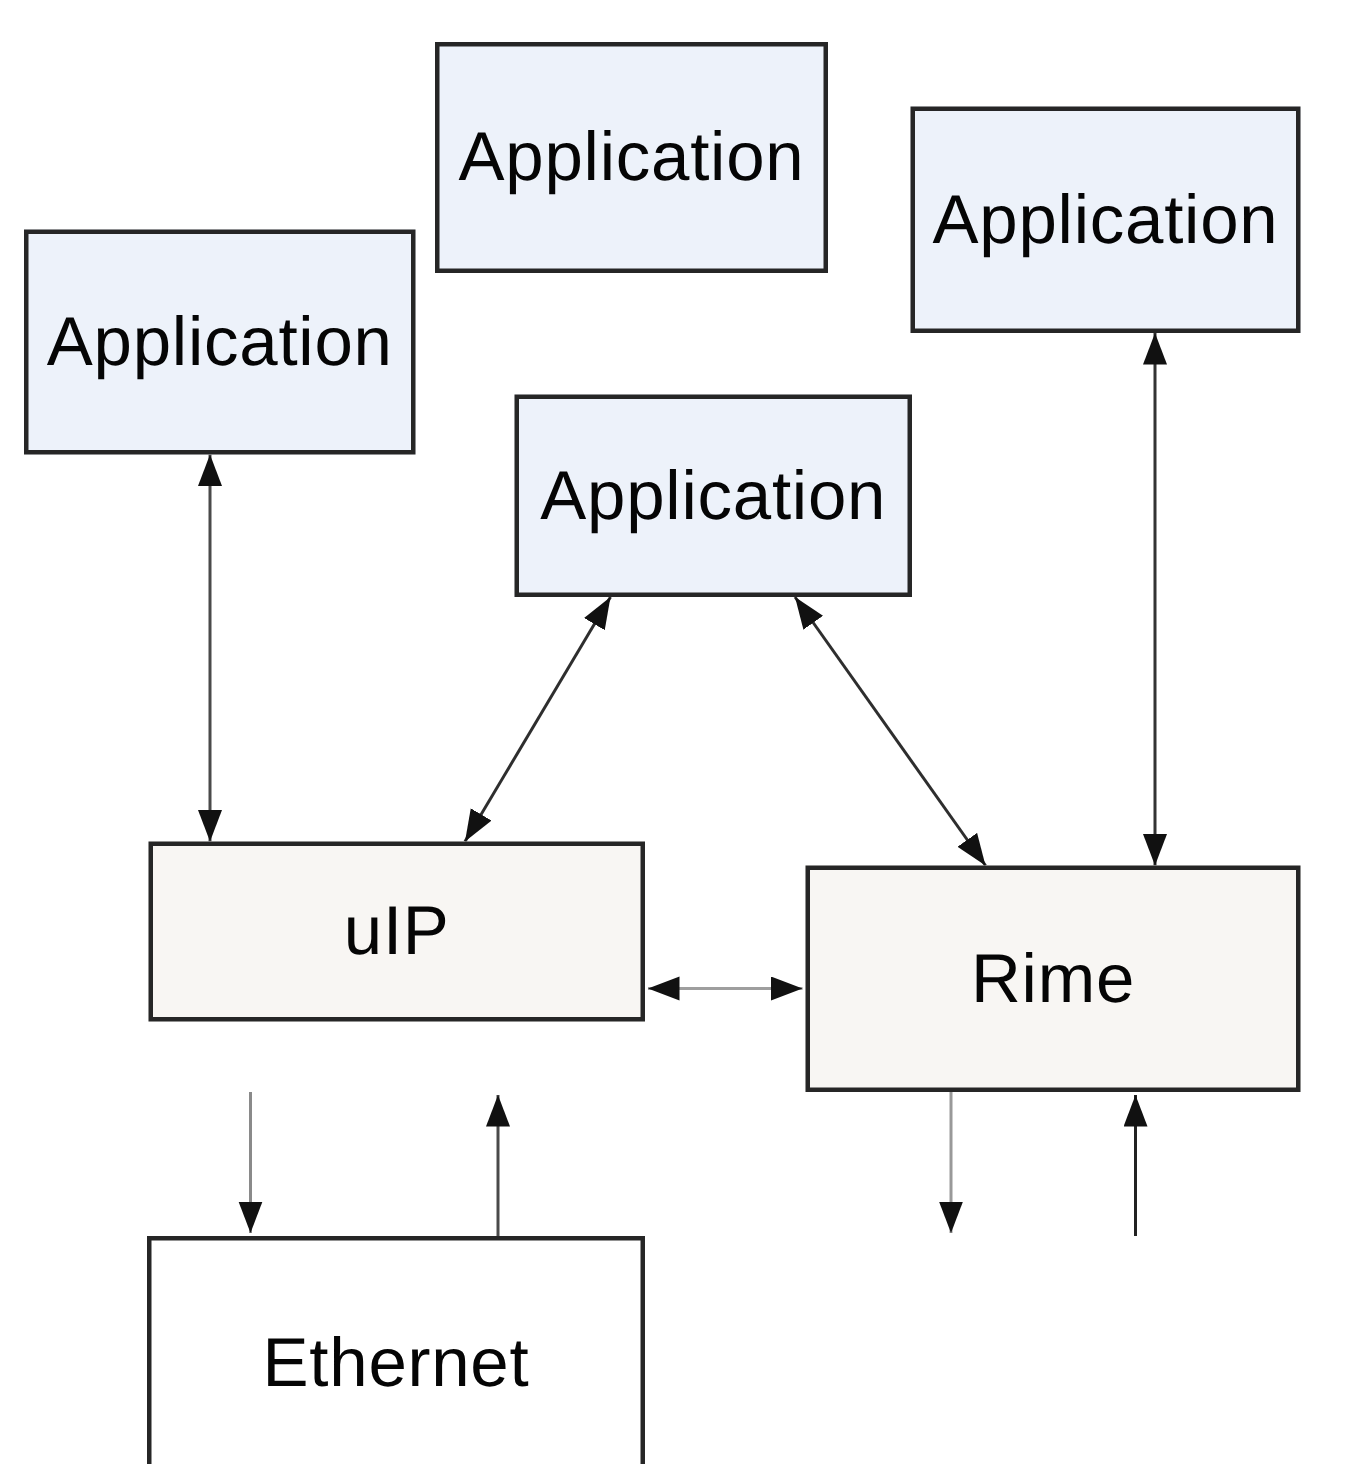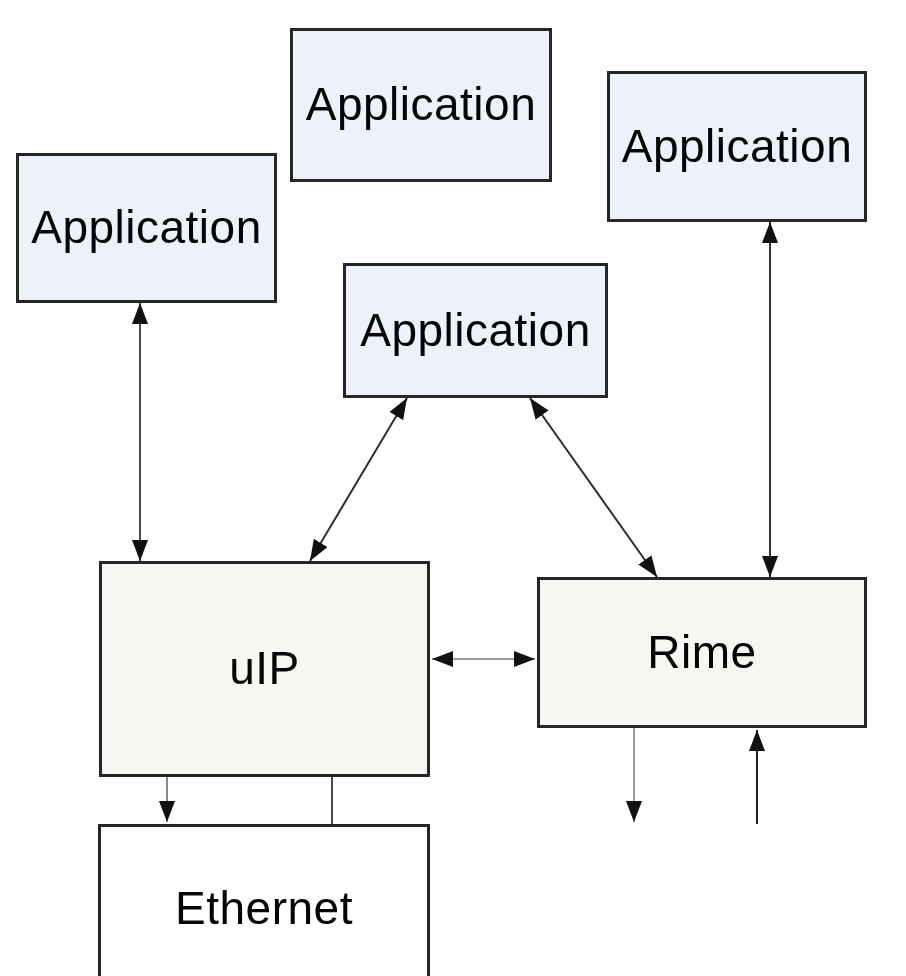--- a/index.html
+++ b/index.html
@@ -67,21 +67,21 @@
   </div>
   <div class="node" style="left: 290px; top: 28px; width: 262px; height: 154px; background: rgb(237, 242, 250); border-color: rgb(38, 38, 38);">
     <span class="label">Application</span>
   </div>
   <div class="node" style="left: 607px; top: 71px; width: 260px; height: 151px; background: rgb(237, 242, 250); border-color: rgb(38, 38, 38);">
     <span class="label">Application</span>
   </div>
   <div class="node" style="left: 343px; top: 263px; width: 265px; height: 135px; background: rgb(237, 242, 250); border-color: rgb(38, 38, 38);">
     <span class="label">Application</span>
   </div>
-  <div class="node" style="left: 99px; top: 561px; width: 331px; height: 216px; background: rgb(248, 246, 243); border-color: rgb(38, 38, 38);">
+  <div class="node" style="left: 99px; top: 561px; width: 331px; height: 120px; background: rgb(248, 246, 243); border-color: rgb(38, 38, 38);">
     <span class="label">uIP</span>
   </div>
   <div class="node" style="left: 537px; top: 577px; width: 330px; height: 151px; background: rgb(248, 246, 243); border-color: rgb(38, 38, 38);">
     <span class="label">Rime</span>
   </div>
   <div class="node" style="left: 98px; top: 824px; width: 332px; height: 169px; background: rgb(255, 255, 255); border-color: rgb(38, 38, 38); text-align: center;">
     <span class="label">Ethernet</span>
   </div>
 
 </div>

